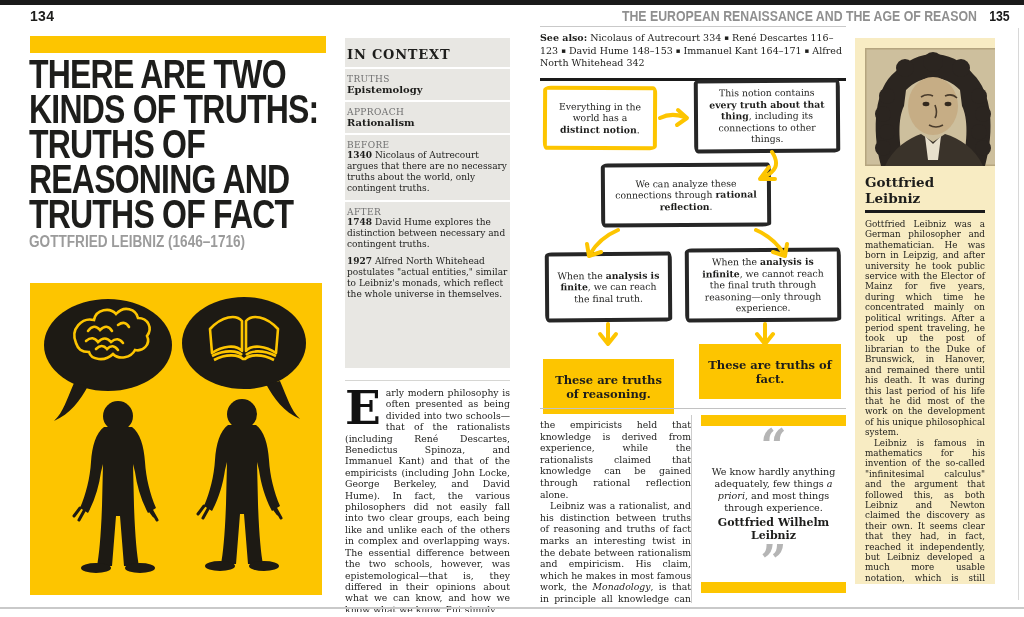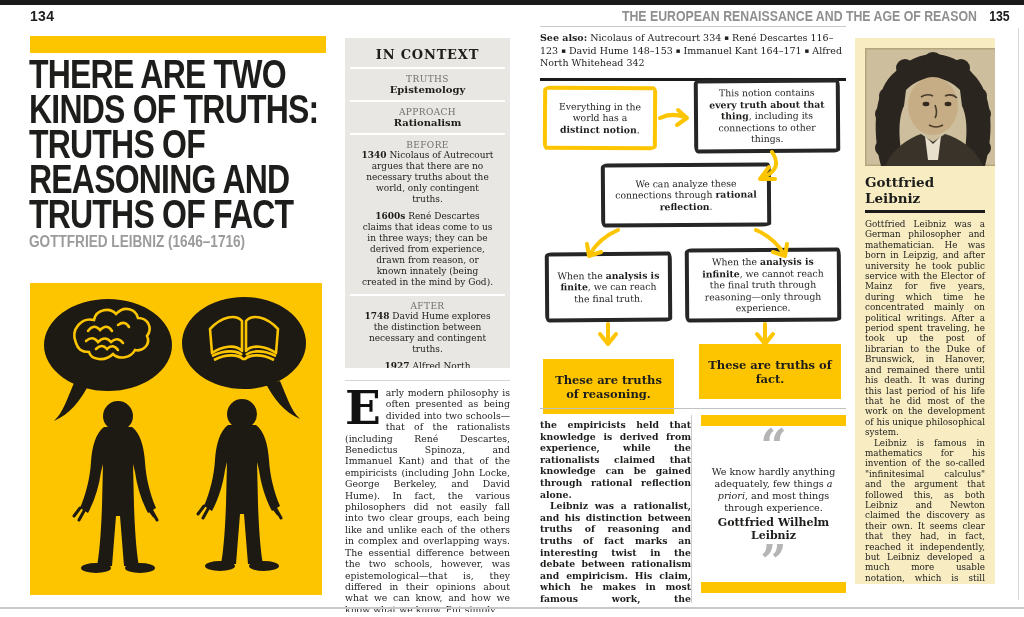--- a/index.html
+++ b/index.html
@@ -22,21 +22,21 @@
   .title{left:29px;top:57px;width:380px;font-family:"Liberation Sans",sans-serif;
          font-weight:bold;font-size:40px;line-height:35px;letter-spacing:-1px;
          transform:scaleX(.8);transform-origin:0 0;color:#1d1d1b;}
   .subtitle{left:29px;top:233px;width:380px;font-family:"Liberation Sans",sans-serif;
             font-weight:bold;font-size:16px;color:#9b9b9b;transform:scaleX(.85);
             transform-origin:0 0;white-space:nowrap;}
   
   .illus{left:30px;top:283px;width:292px;height:312px;background:#fdc500;}
   
   .context{left:345px;top:38px;width:165px;height:330px;background:#e8e7e3;
-           box-sizing:border-box;padding:9px 15px;overflow:hidden;text-align:center;}
+           box-sizing:border-box;padding:9px 2px;overflow:hidden;}
   .ctx-head{font-weight:bold;font-size:13px;letter-spacing:.8px;margin-bottom:5px;}
   .context hr{border:none;border-top:2px solid #ffffff;margin:5px -10px 5px -10px;}
   .ctx-label{font-size:9px;color:#6f6f6f;letter-spacing:.4px;}
   .ctx-value{font-size:10px;font-weight:bold;margin-bottom:1px;}
   .ctx-entry{font-size:9px;line-height:11px;margin:0 0 6px 0;}
   .ctx-entry:last-child{margin-bottom:0;}
   
   .bodycol{left:345px;top:380px;width:165px;height:232px;font-size:9.3px;line-height:11.4px;
            text-align:justify;overflow:hidden;border-top:1px solid #d6d6d3;padding-top:6px;
            box-sizing:border-box;}
@@ -62,21 +62,21 @@
   .box3{left:601px;top:163px;width:170px;height:64px;}
   .box4{left:545px;top:252px;width:127px;height:70px;}
   .box5{left:685px;top:248px;width:156px;height:74px;}
   .box6{left:543px;top:359px;width:131px;height:55px;}
   .box7{left:699px;top:344px;width:142px;height:55px;}
   .arrows{left:540px;top:75px;width:310px;height:330px;pointer-events:none;}
   
   .rule-mid{left:540px;top:408px;width:306px;height:1px;background:#c2c2c2;}
   .midcol{left:540px;top:419px;width:151px;height:190px;font-size:9.3px;line-height:11.6px;
           text-align:justify;overflow:hidden;}
-  .midcol p{margin:0;font-weight:bold;}
+  .midcol p{margin:0;}
   .midcol p + p{text-indent:10px;}
   .vdiv{left:691px;top:415px;width:1px;height:188px;background:#cccccc;}
   
   .quote{left:701px;top:415px;width:145px;text-align:center;}
   .qbar{height:11px;background:#fdc500;}
   .qmark{font-size:46px;line-height:40px;color:#b5b5b5;font-weight:bold;
          font-family:"DejaVu Serif",serif;}
   .qtext{font-size:9.6px;line-height:12px;margin:0 2px;}
   .qattr{font-size:11px;font-weight:bold;line-height:13px;margin-top:2px;}
   
@@ -159,21 +159,20 @@
     <div class="ctx-head">IN CONTEXT</div>
     <hr>
     <div class="ctx-label">TRUTHS</div>
     <div class="ctx-value">Epistemology</div>
     <hr>
     <div class="ctx-label">APPROACH</div>
     <div class="ctx-value">Rationalism</div>
     <hr>
     <div class="ctx-label">BEFORE</div>
     <p class="ctx-entry"><b>1340</b> Nicolaus of Autrecourt argues that there are no necessary truths about the world, only contingent truths.</p>
-    <p class="ctx-entry"><b>1600s</b> René Descartes claims that ideas come to us in three ways; they can be derived from experience, drawn from reason, or known innately (being created in the mind by God).</p>
     <hr>
     <div class="ctx-label">AFTER</div>
     <p class="ctx-entry"><b>1748</b> David Hume explores the distinction between necessary and contingent truths.</p>
     <p class="ctx-entry"><b>1927</b> Alfred North Whitehead postulates "actual entities," similar to Leibniz's monads, which reflect the whole universe in themselves.</p>
   </aside>
 
   <div class="abs bodycol">
     <span class="dropcap">E</span>
     <span>arly modern philosophy is often presented as being divided into two schools—that of the rationalists (including René Descartes, Benedictus Spinoza, and Immanuel Kant) and that of the empiricists (including John Locke, George Berkeley, and David Hume). In fact, the various philosophers did not easily fall into two clear groups, each being like and unlike each of the others in complex and overlapping ways. The essential difference between the two schools, however, was epistemological—that is, they differed in their opinions about what we can know, and how we know what we know. Put simply,</span>
   </div>

